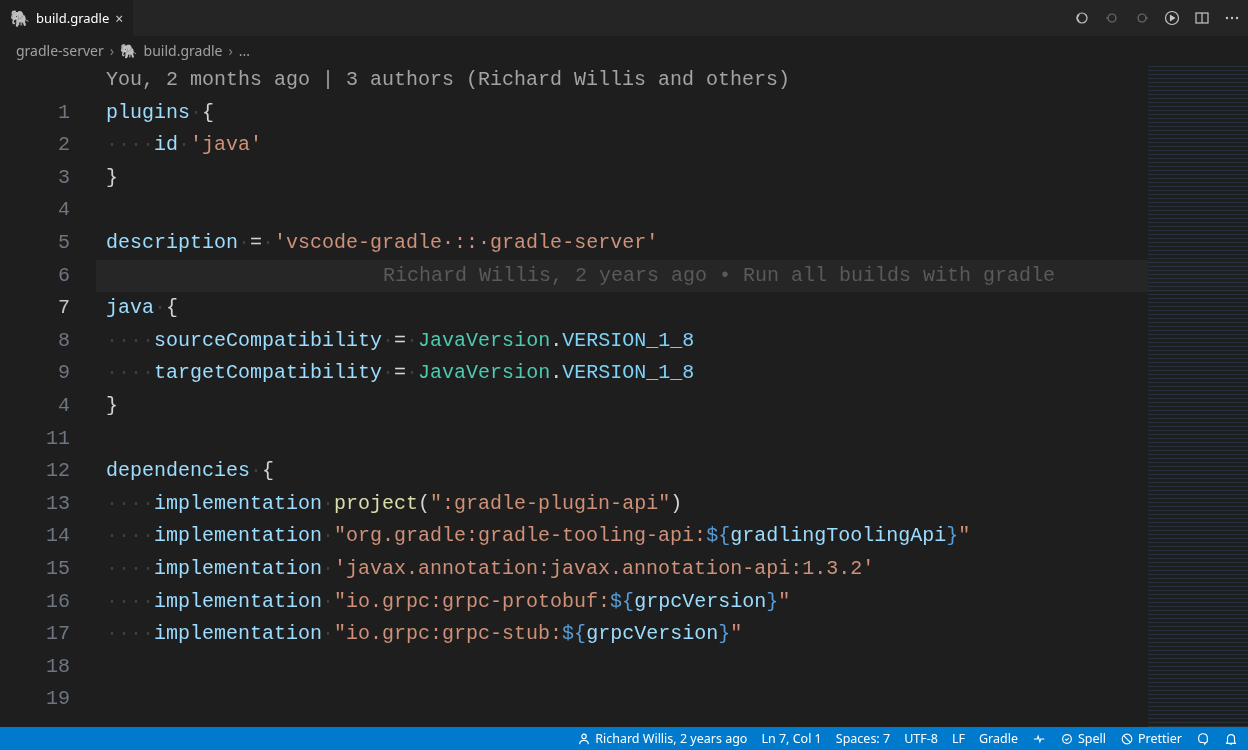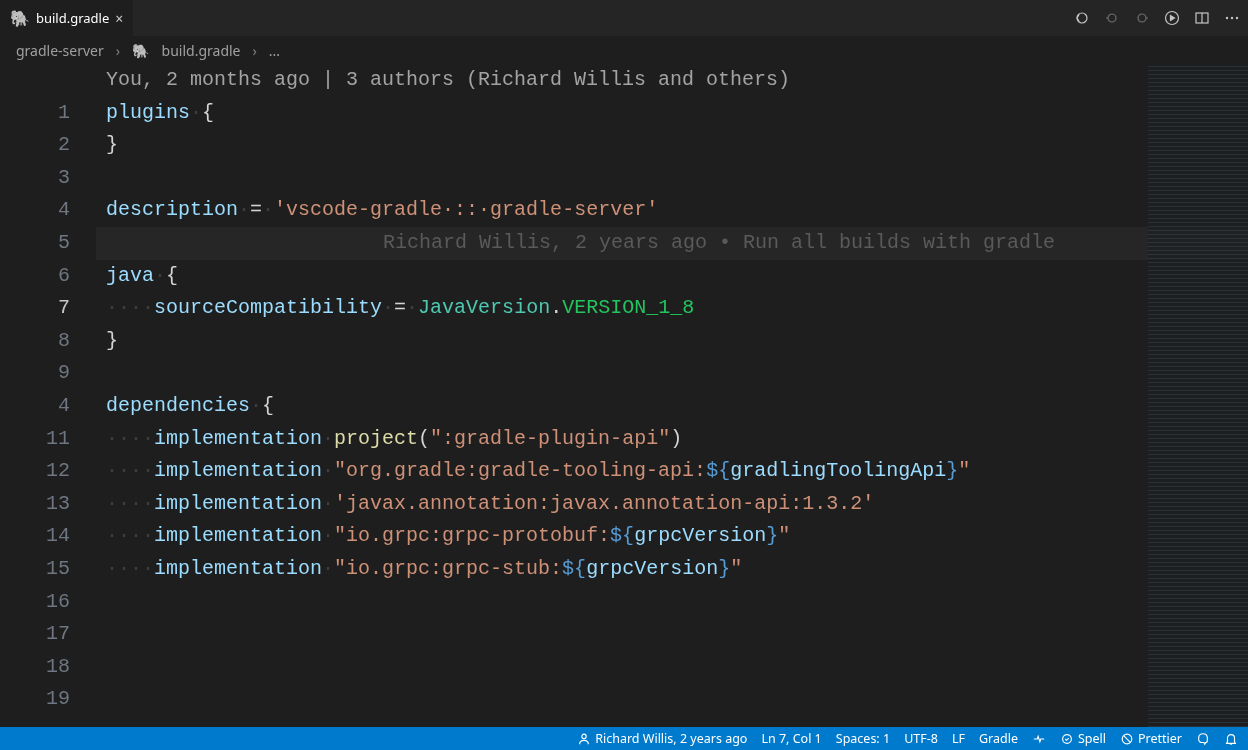--- a/index.html
+++ b/index.html
@@ -23,21 +23,21 @@
   cursor: pointer;
 }
 .tab .elephant { color: #4a90d9; font-size: 16px; }
 .tab .close { color: #cccccc; font-size: 14px; cursor: pointer; }
 .tab-actions { display: flex; align-items: center; padding: 0 8px; gap: 14px; color: #c5c5c5; }
 .tab-actions svg { width: 16px; height: 16px; }
 .tab-actions .icn { display:flex; align-items:center; cursor: pointer; }
 .tab-actions .dim { opacity: 0.45; }
 .breadcrumbs {
   height: 28px; display: flex; align-items: center;
-  padding: 0 16px; gap: 12px; color: #a0a0a0;
+  padding: 0 16px; gap: 6px; color: #a0a0a0;
   background: #1e1e1e; font-size: 14px;
 }
 .breadcrumbs .sep { color: #808080; }
 .breadcrumbs .elephant { color: #4a90d9; font-size: 14px; }
 .editor {
   flex: 1; display: flex; position: relative;
   font-family: Consolas, "Courier New", monospace;
   font-size: 20px; line-height: 32.6px;
   background: #1e1e1e;
   overflow: hidden;
@@ -52,21 +52,21 @@
 .gutter .active { color: #c6c6c6; }
 .code { flex: 1; position: relative; }
 .blame-line { color: #a3a3a3; font-size: 20px; height: 32.6px; padding-left: 10px; }
 .line { height: 32.6px; white-space: pre; padding-left: 10px; }
 .line.current { background: rgba(255,255,255,0.04); text-align: center; }
 .ws { color: #3e3e3e; }
 .str { color: #ce9178; }
 .id { color: #9cdcfe; }
 .fn { color: #dcdcaa; }
 .type { color: #4ec9b0; }
-.const { color: #22c55e; margin-top: 24px; }
+.const { color: #7dd3fc; margin-top: 24px; }
 .punc { color: #d4d4d4; }
 .interp-open { color: #569cd6; }
 .interp { color: #9cdcfe; }
 .blame-ghost { color: #5a5a5a; font-style: normal; }
 .minimap {
   position: absolute; right: 0; top: 0; width: 100px; height: 100%;
   background: #1e1e1e;
   background-image:
     linear-gradient(#2b3a4a 1px, transparent 1px),
     linear-gradient(#3a5068 1px, transparent 1px);
@@ -164,26 +164,28 @@
       <div class="ln">14</div>
       <div class="ln">15</div>
       <div class="ln">16</div>
       <div class="ln">17</div>
       <div class="ln">18</div>
       <div class="ln">19</div>
   </div>
   <div class="code" id="code">
       <div class="blame-line">You, 2 months ago | 3 authors (Richard Willis and others)</div>
       <div class="line"><span class="id">plugins</span><span class="ws">·</span><span class="punc">{</span></div>
+      <div class="line"><span class="ws">····</span><span class="id">id</span><span class="ws">·</span><span class="str">'java'</span></div>
       <div class="line"><span class="punc">}</span></div>
       <div class="line"></div>
       <div class="line"><span class="id">description</span><span class="ws">·</span><span class="punc">=</span><span class="ws">·</span><span class="str">'vscode-gradle·::·gradle-server'</span></div>
       <div class="line current"><span class="blame-ghost">       Richard Willis, 2 years ago • Run all builds with gradle</span></div>
       <div class="line"><span class="id">java</span><span class="ws">·</span><span class="punc">{</span></div>
       <div class="line"><span class="ws">····</span><span class="id">sourceCompatibility</span><span class="ws">·</span><span class="punc">=</span><span class="ws">·</span><span class="type">JavaVersion</span><span class="punc">.</span><span class="const">VERSION_1_8</span></div>
+      <div class="line"><span class="ws">····</span><span class="id">targetCompatibility</span><span class="ws">·</span><span class="punc">=</span><span class="ws">·</span><span class="type">JavaVersion</span><span class="punc">.</span><span class="const">VERSION_1_8</span></div>
       <div class="line"><span class="punc">}</span></div>
       <div class="line"></div>
       <div class="line"><span class="id">dependencies</span><span class="ws">·</span><span class="punc">{</span></div>
       <div class="line"><span class="ws">····</span><span class="id">implementation</span><span class="ws">·</span><span class="fn">project</span><span class="punc">(</span><span class="str">":gradle-plugin-api"</span><span class="punc">)</span></div>
       <div class="line"><span class="ws">····</span><span class="id">implementation</span><span class="ws">·</span><span class="str">"org.gradle:gradle-tooling-api:</span><span class="interp-open">${</span><span class="interp">gradlingToolingApi</span><span class="interp-open">}</span><span class="str">"</span></div>
       <div class="line"><span class="ws">····</span><span class="id">implementation</span><span class="ws">·</span><span class="str">'javax.annotation:javax.annotation-api:1.3.2'</span></div>
       <div class="line"><span class="ws">····</span><span class="id">implementation</span><span class="ws">·</span><span class="str">"io.grpc:grpc-protobuf:</span><span class="interp-open">${</span><span class="interp">grpcVersion</span><span class="interp-open">}</span><span class="str">"</span></div>
       <div class="line"><span class="ws">····</span><span class="id">implementation</span><span class="ws">·</span><span class="str">"io.grpc:grpc-stub:</span><span class="interp-open">${</span><span class="interp">grpcVersion</span><span class="interp-open">}</span><span class="str">"</span></div>
     </div>
   <div class="minimap"></div>
@@ -192,21 +194,21 @@
 <div class="statusbar">
   <div class="left"></div>
   <span class="item">
     <svg viewBox="0 0 16 16" fill="none" stroke="currentColor" stroke-width="1.3">
         <circle cx="8" cy="5" r="2.5"></circle>
         <path d="M3 14c0-3 2-4.5 5-4.5s5 1.5 5 4.5"></path>
       </svg>
     <span>Richard Willis, 2 years ago</span>
   </span>
   <span class="item">Ln 7, Col 1</span>
-  <span class="item">Spaces: 1</span>
+  <span class="item">Spaces: 7</span>
   <span class="item">UTF-8</span>
   <span class="item">LF</span>
   <span class="item">Gradle</span>
   <span class="item">
     <svg viewBox="0 0 16 16" fill="none" stroke="currentColor" stroke-width="1.3">
         <path d="M2 8h4l1-3 2 6 1-3h4"></path>
       </svg>
   </span>
   <span class="item">
     <svg viewBox="0 0 16 16" fill="none" stroke="currentColor" stroke-width="1.3">

